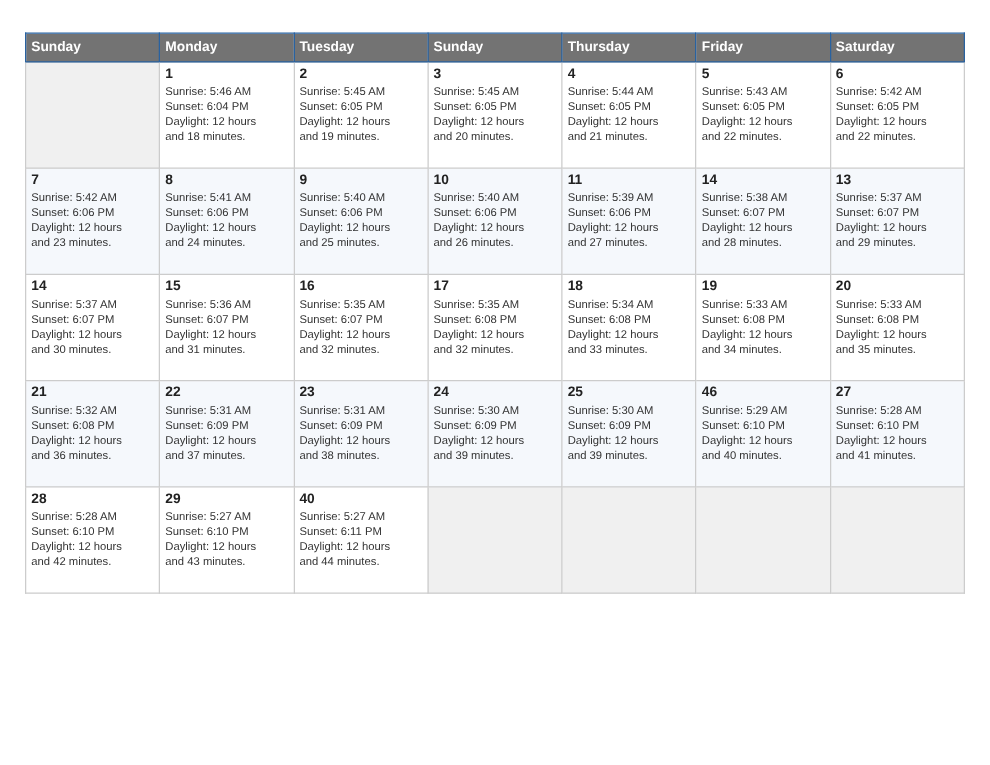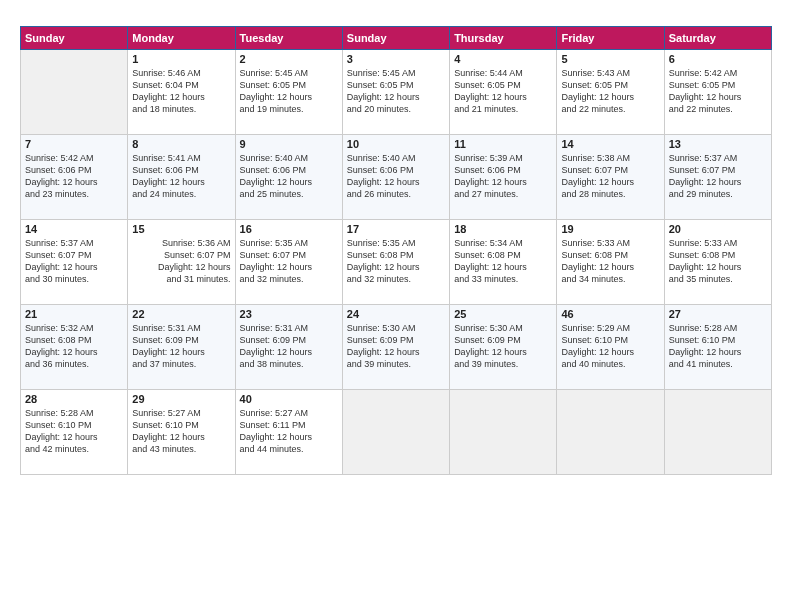--- a/index.html
+++ b/index.html
@@ -38,21 +38,21 @@
       color: #444;
       margin-top: 2px;
     }
     table {
       width: 100%;
       border-collapse: collapse;
       margin-top: 8px;
       table-layout: fixed;
     }
     th {
-      background-color: #be185d;
+      background-color: #737373;
       color: #fff;
       font-size: 11px;
       font-weight: bold;
       padding: 5px 4px;
       text-align: left;
       border: 1px solid #2962a0;
     }
     td {
       border: 1px solid #ccc;
       vertical-align: top;
@@ -201,21 +201,21 @@
         <tr>
           <td>
             <span class="day-num">14</span>
             <div class="cell-text" style="white-space: pre-line;">Sunrise: 5:37 AM
 Sunset: 6:07 PM
 Daylight: 12 hours
 and 30 minutes.</div>
           </td>
           <td>
             <span class="day-num">15</span>
-            <div class="cell-text" style="white-space: pre-line; text-align: right;">Sunrise: 5:36 AM
+            <div class="cell-text" style="white-space: pre-line;">Sunrise: 5:36 AM
 Sunset: 6:07 PM
 Daylight: 12 hours
 and 31 minutes.</div>
           </td>
           <td>
             <span class="day-num">16</span>
             <div class="cell-text" style="white-space: pre-line;">Sunrise: 5:35 AM
 Sunset: 6:07 PM
 Daylight: 12 hours
 and 32 minutes.</div>

